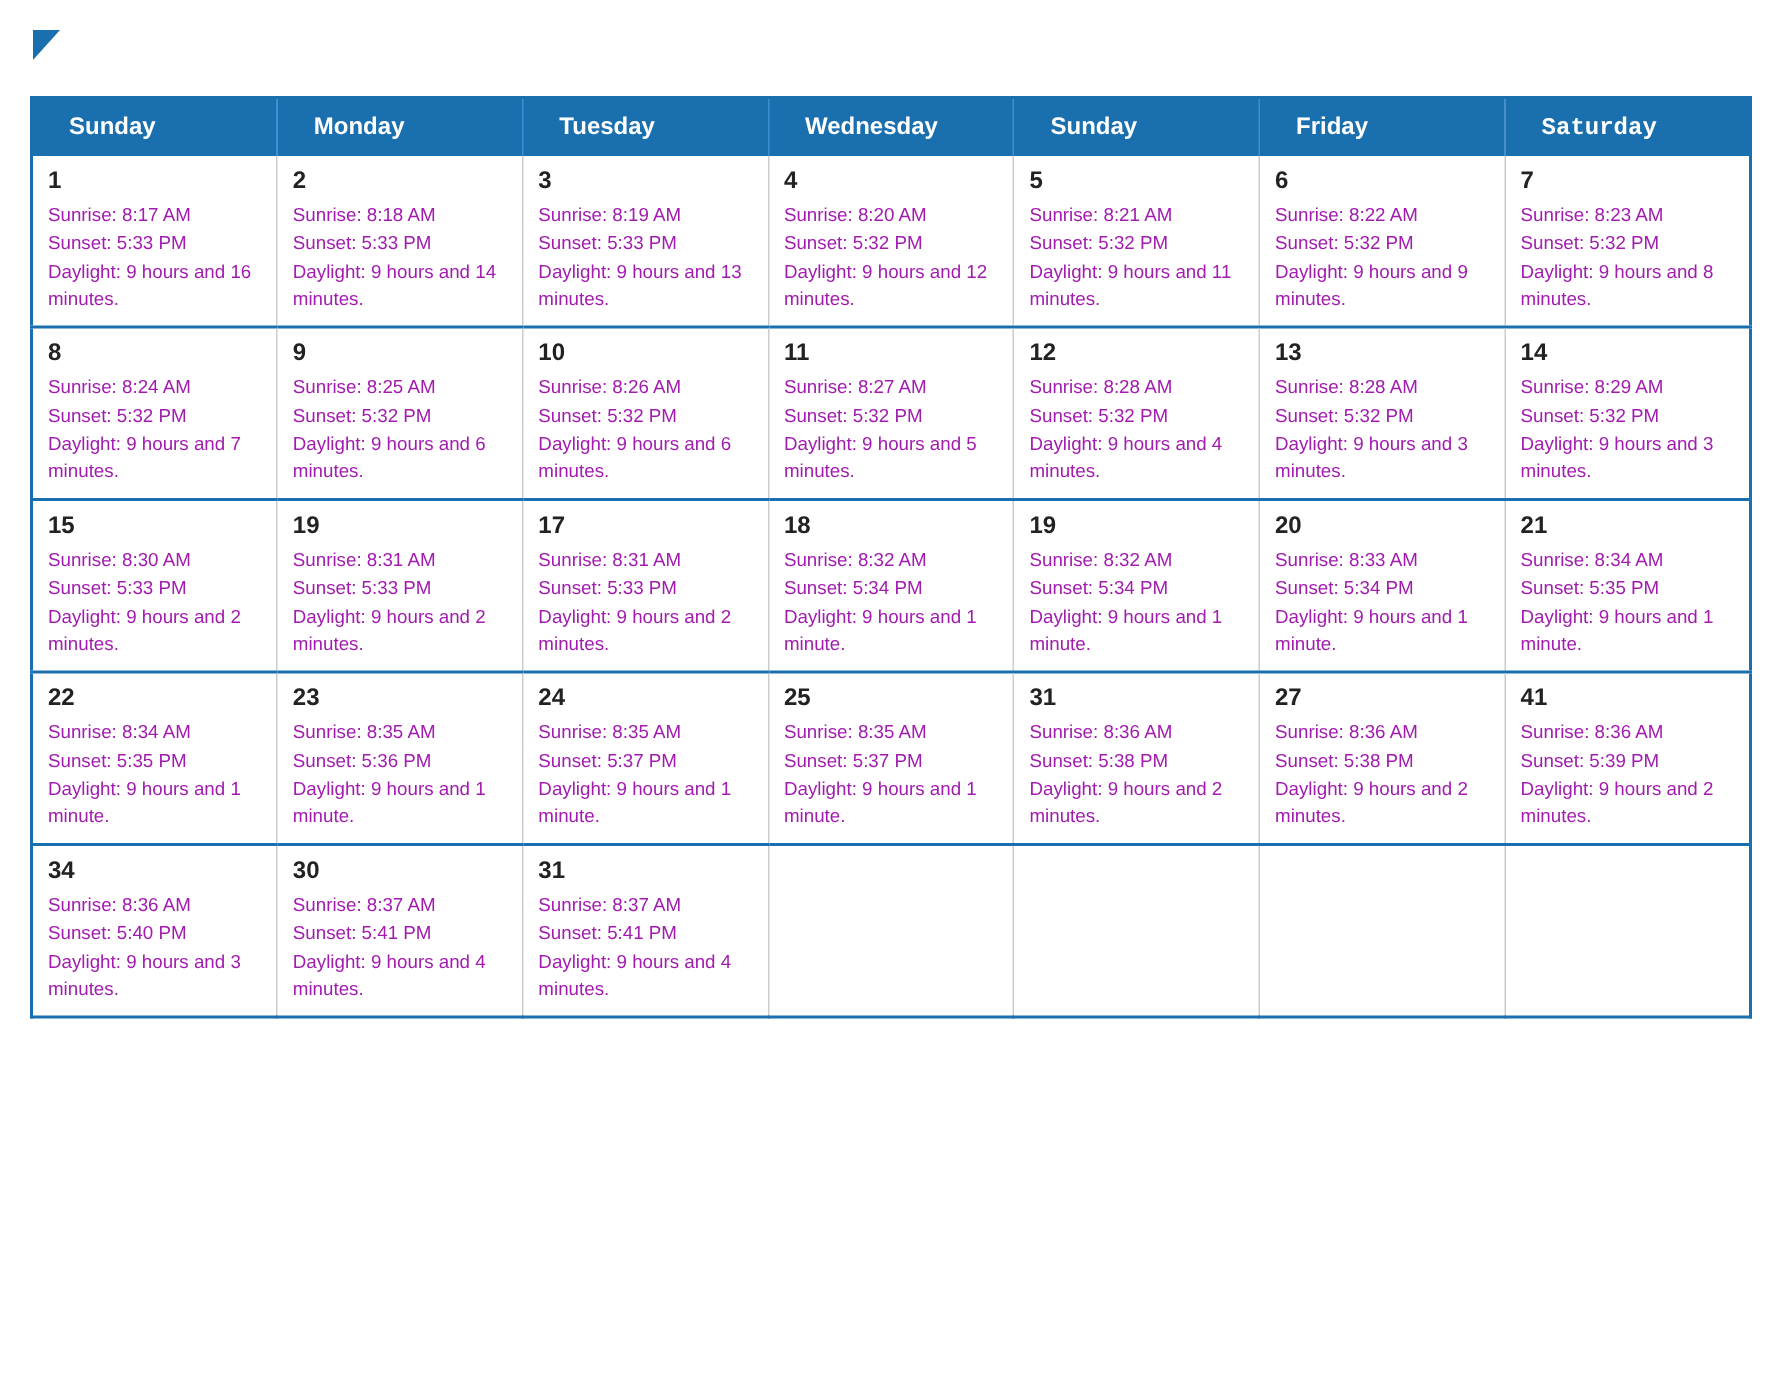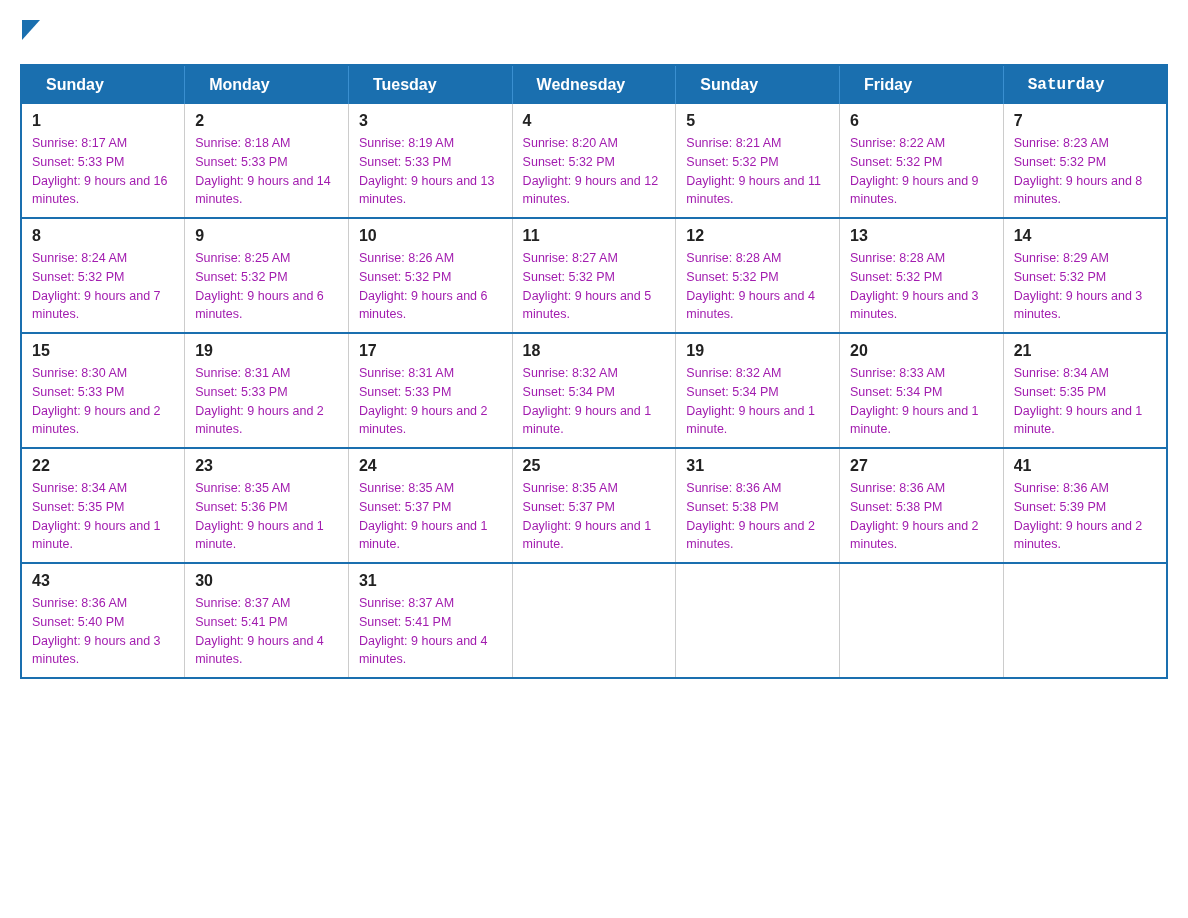--- a/index.html
+++ b/index.html
@@ -363,21 +363,21 @@
         <span class="day-num">41</span>
         <div class="day-info">
           Sunrise: 8:36 AM<br>
           Sunset: 5:39 PM<br>
           Daylight: 9 hours and 2 minutes.
         </div>
       </td>
       </tr>
       <tr>
         <td>
-        <span class="day-num">43</span>
+        <span class="day-num">34</span>
         <div class="day-info">
           Sunrise: 8:36 AM<br>
           Sunset: 5:40 PM<br>
           Daylight: 9 hours and 3 minutes.
         </div>
       </td>
         <td>
         <span class="day-num">30</span>
         <div class="day-info">
           Sunrise: 8:37 AM<br>

